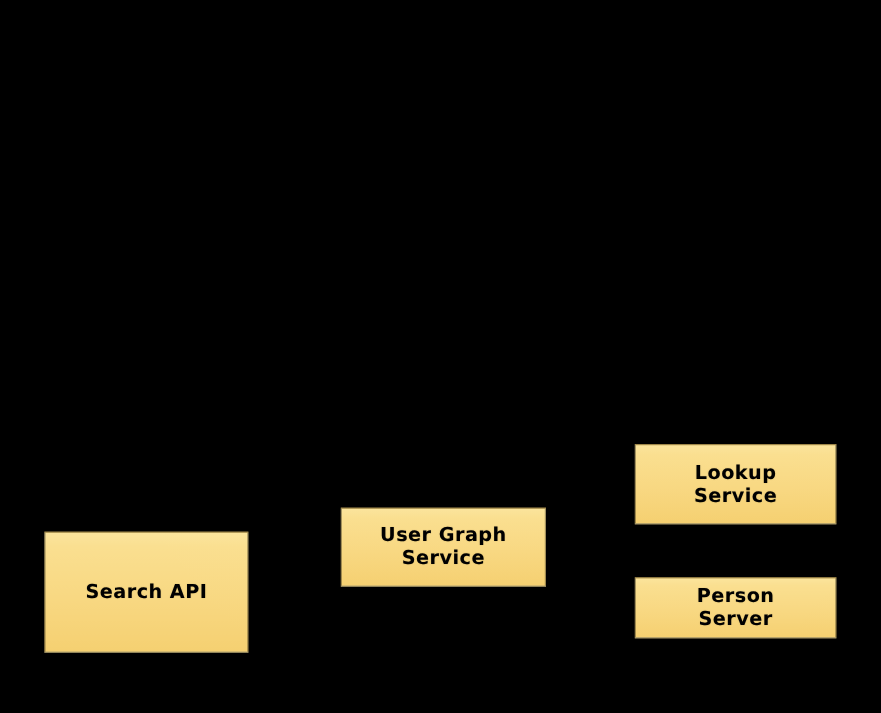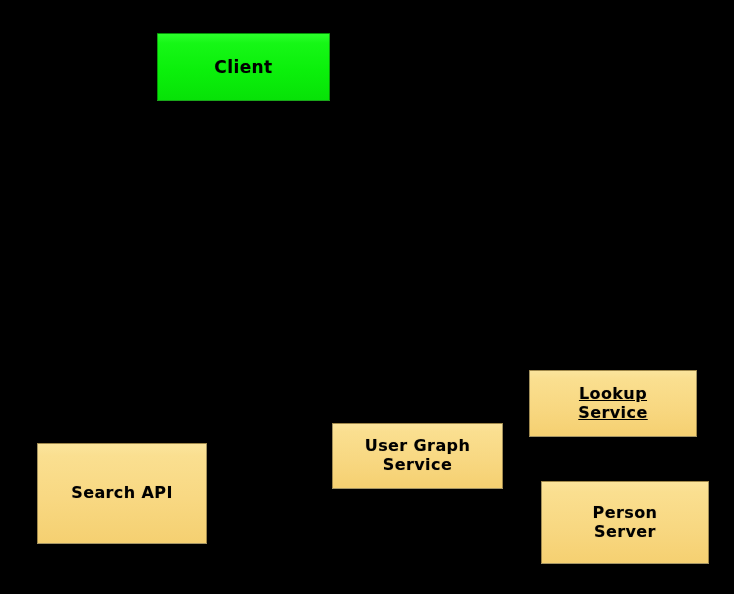--- a/index.html
+++ b/index.html
@@ -61,31 +61,28 @@
         #fadf90 12%,
         #f8d882 55%,
         #f5d071 100%);
   }
 </style>
 </head>
 <body>
 
 <div id="canvas" style="background: rgb(0, 0, 0);">
 
-<div class="node green" style="left: 157px; top: 33px; width: 173px; height: 68px; font-size: 17px;">
-      <span class="label">Client</span>
-    </div>
-    <div class="node yellow" style="left: 529px; top: 370px; width: 168px; height: 67px; font-size: 16px; text-decoration: underline;">
+    <div class="node yellow" style="left: 529px; top: 370px; width: 168px; height: 67px; font-size: 16px;">
       <span class="label">Lookup
 Service</span>
     </div>
-    <div class="node yellow" style="left: 284px; top: 423px; width: 171px; height: 66px; font-size: 16px; margin-left: 48px;">
+    <div class="node yellow" style="left: 284px; top: 423px; width: 171px; height: 66px; font-size: 16px;">
       <span class="label">User Graph
 Service</span>
     </div>
-    <div class="node yellow" style="left: 529px; top: 481px; width: 168px; height: 83px; font-size: 16px; margin-left: 12px;">
+    <div class="node yellow" style="left: 529px; top: 481px; width: 168px; height: 51px; font-size: 16px;">
       <span class="label">Person
 Server</span>
     </div>
     <div class="node yellow" style="left: 37px; top: 443px; width: 170px; height: 101px; font-size: 16px;">
       <span class="label">Search API</span>
     </div>
   </div>
 
 </body></html>

